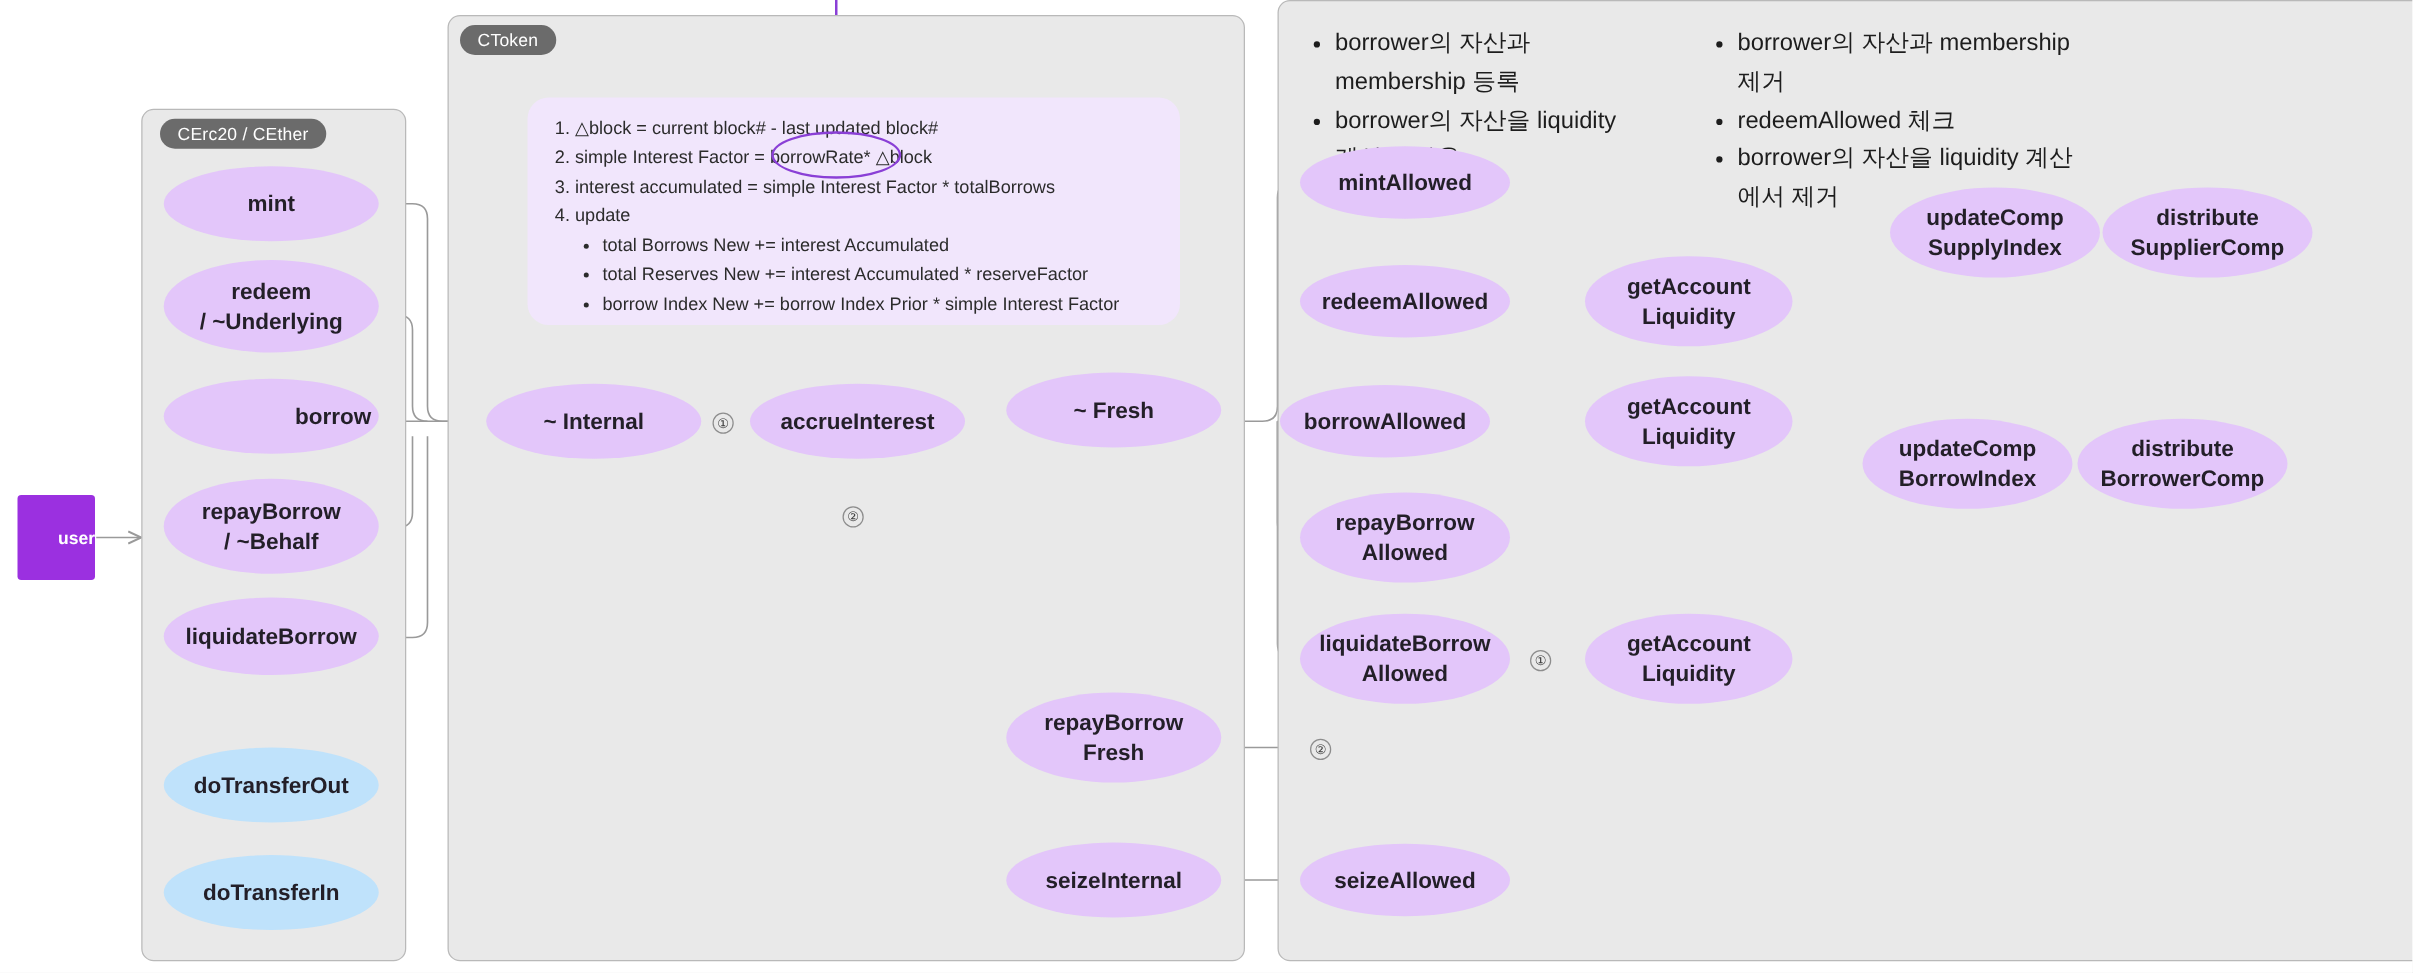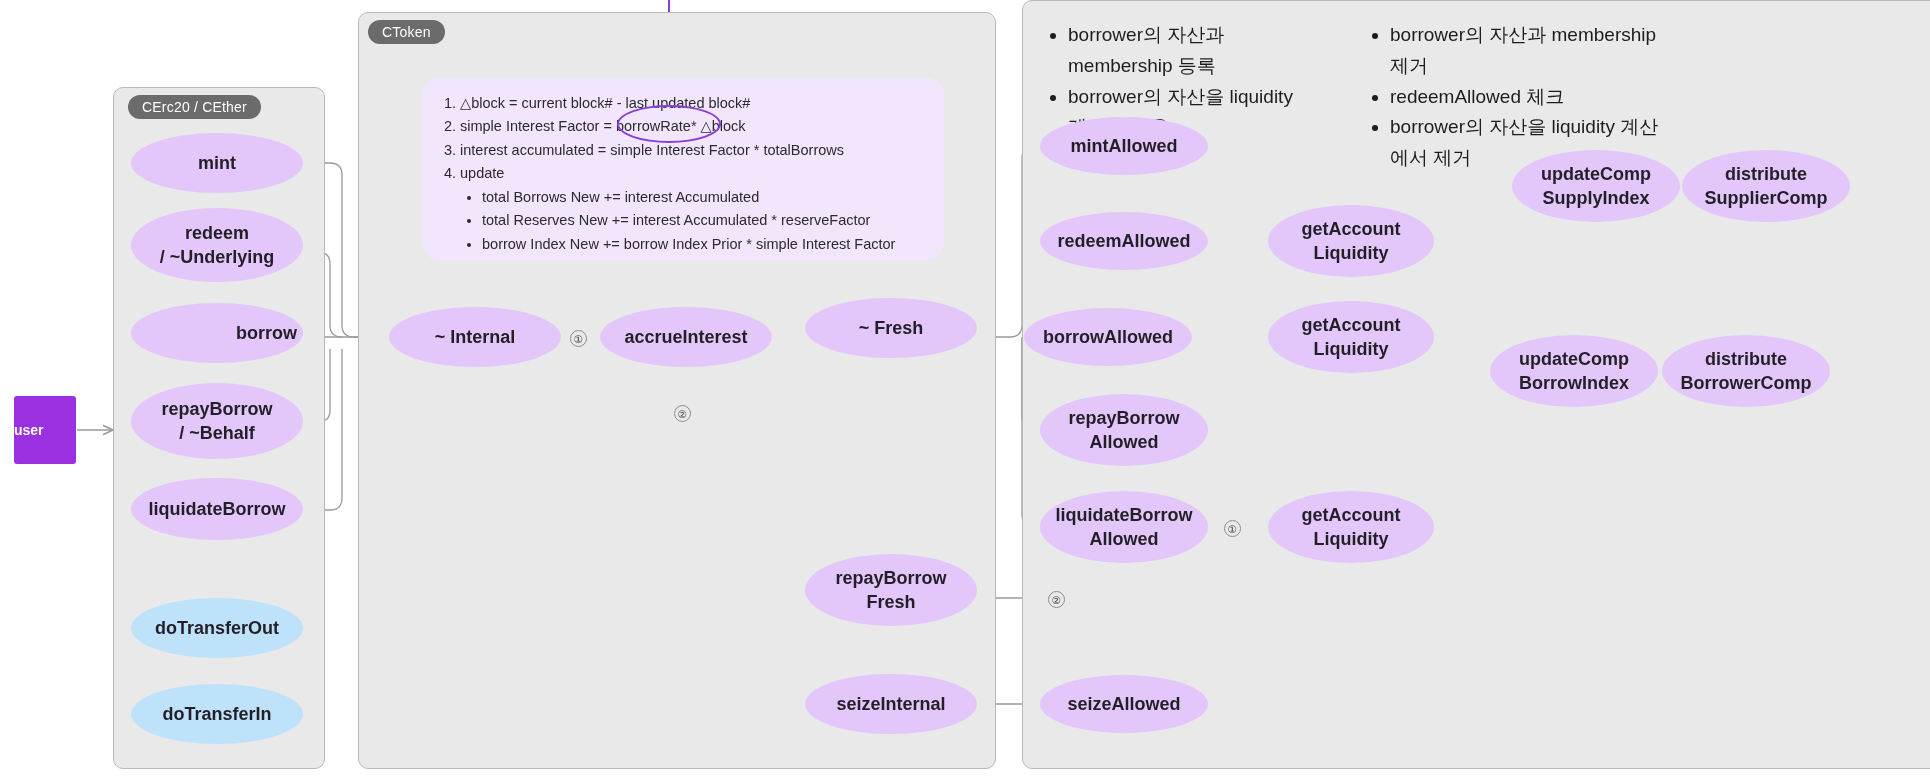--- a/index.html
+++ b/index.html
@@ -11,21 +11,21 @@
   .panel-title{position:absolute;background:#6b6b6b;color:#fff;border-radius:13px;
     font-size:14px;padding:4px 14px;white-space:nowrap;letter-spacing:.2px;}
 
   .node{position:absolute;border-radius:50%;display:flex;align-items:center;
     justify-content:center;text-align:center;font-weight:bold;font-size:18px;
     color:#231f28;line-height:1.35;background:#e3c6fa;}
   .node.blue{background:#bfe2fb;}
   .node .lbl{display:block;padding:0 6px;}
 
   .userbox{position:absolute;background:#9b30e0;color:#fff;font-weight:bold;font-size:14px;
-    display:flex;align-items:center;justify-content:flex-start;border-radius:3px;}
+    display:flex;align-items:center;justify-content:flex-end;border-radius:3px;}
 
   .notebox{position:absolute;background:#f1e6fc;color:#2b2b2b;font-size:14.5px;line-height:1.62;border-radius:17px;}
   .notebox ol{margin:0;padding:0 0 0 26px;}
   .notebox ol>li{margin:0;}
   .notebox ul{margin:0;padding:0 0 0 22px;list-style:disc;}
   .notebox ul>li{margin:0;}
 
   .klist{position:absolute;font-size:19px;line-height:1.62;color:#1d1d1d;}
   .klist ul{margin:0;padding:0 0 0 20px;list-style:disc;}
 

